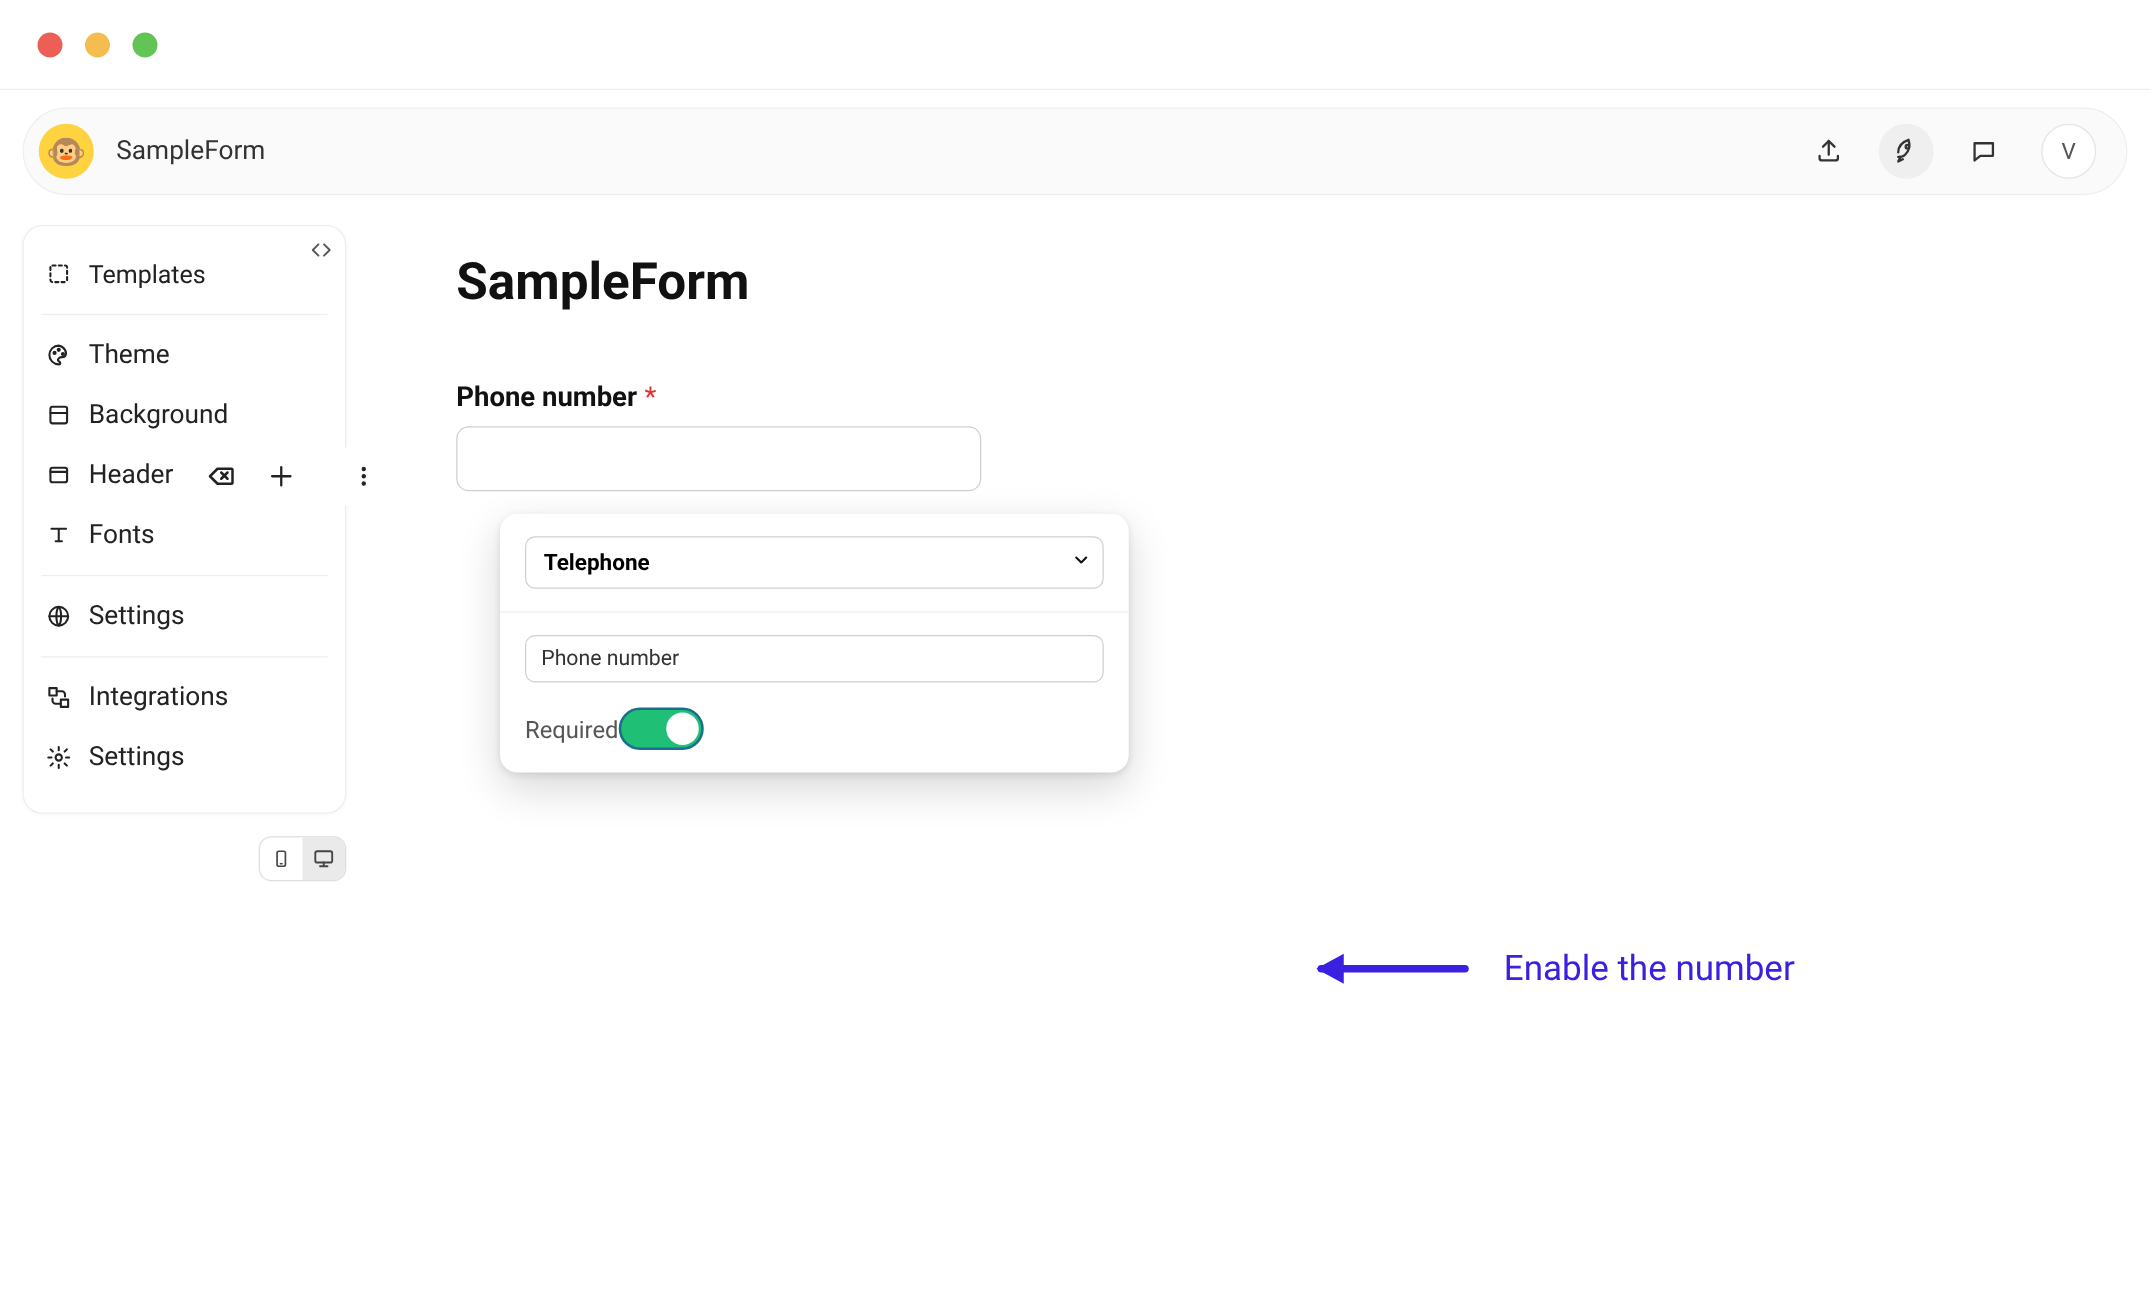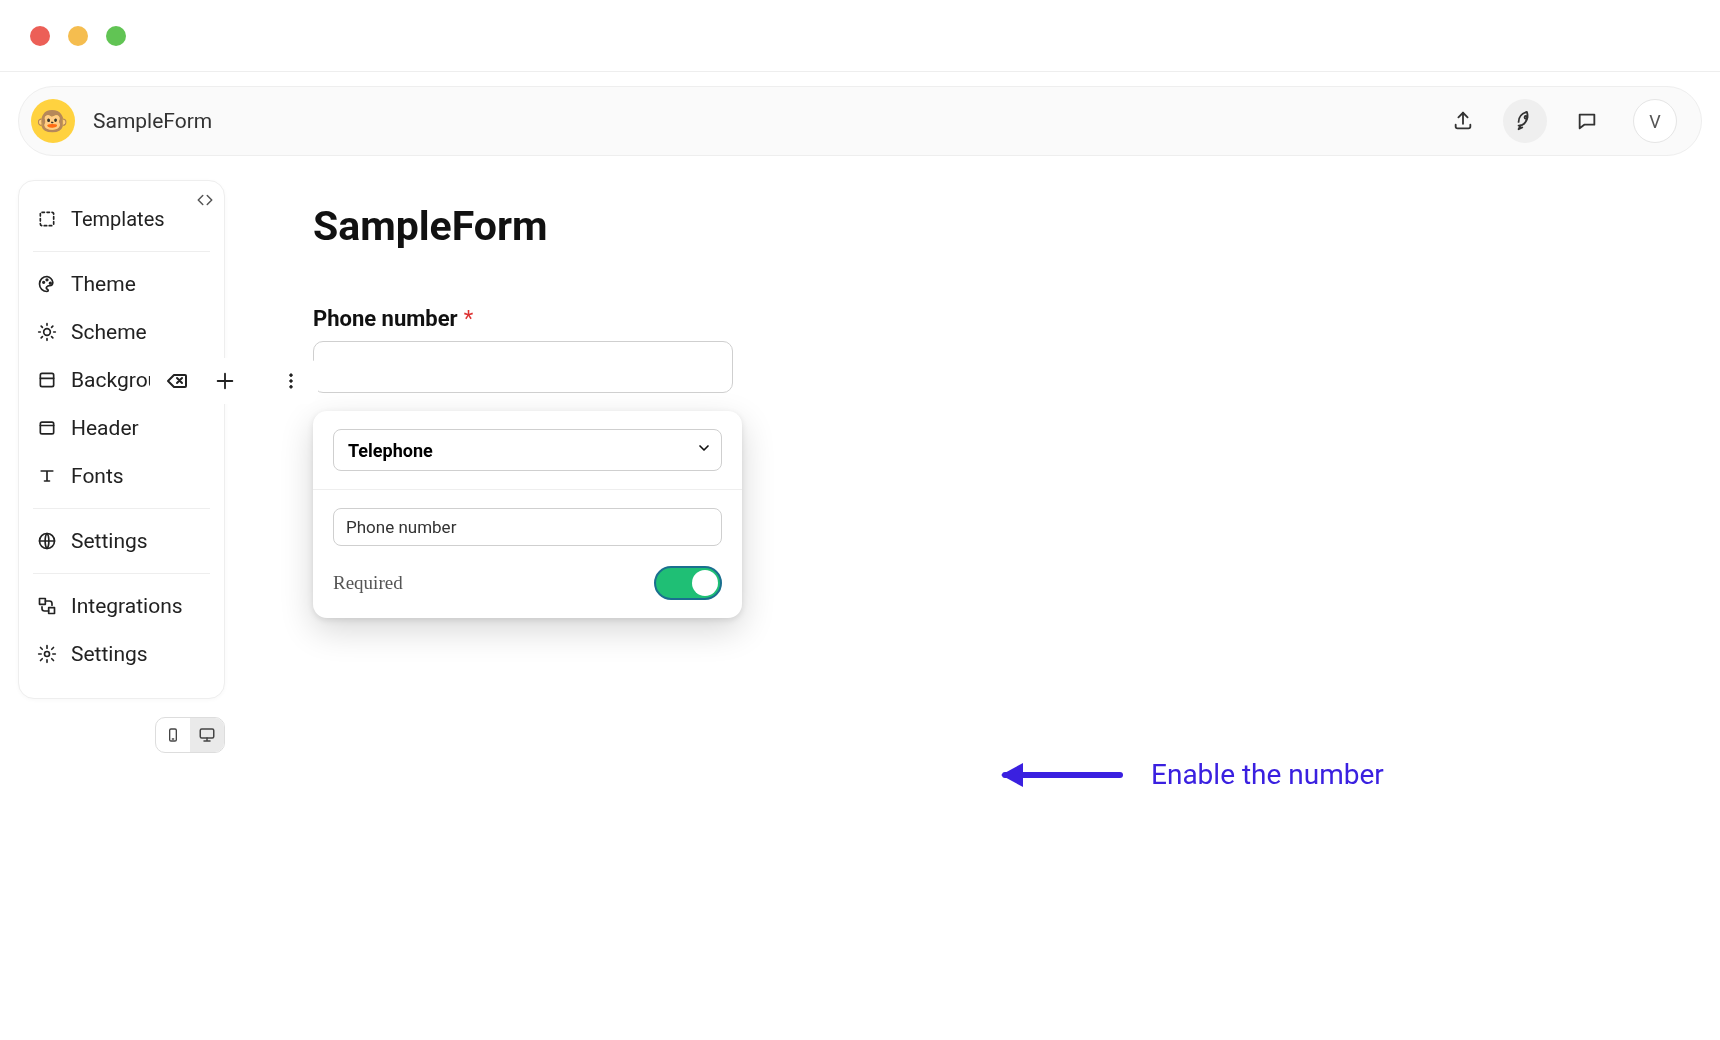--- a/index.html
+++ b/index.html
@@ -19,21 +19,21 @@
 .header-spacer { flex: 1; }
 .header-icon { width: 44px; height: 44px; border-radius: 50%; display: flex; align-items: center; justify-content: center; color: #333; cursor: pointer; }
 .header-icon.active { background: #efefef; }
 .avatar-btn { width: 44px; height: 44px; border-radius: 50%; border: 1px solid #e5e5e5; background: #fff; display: flex; align-items: center; justify-content: center; font-size: 18px; color: #555; cursor: pointer; margin-left: 6px; }
 
 
 .layout { display: flex; align-items: flex-start; padding: 24px 18px 0 18px; gap: 18px; }
 
 
 .sidebar-wrap { display: flex; flex-direction: column; align-items: flex-end; }
-.sidebar { width: 207px; background: #fff; border: 1px solid #eee; border-radius: 16px; padding: 14px 0 20px 0; box-shadow: 0 1px 4px rgba(0,0,0,0.03); position: relative; }
+.sidebar { width: 259px; background: #fff; border: 1px solid #eee; border-radius: 16px; padding: 14px 0 20px 0; box-shadow: 0 1px 4px rgba(0,0,0,0.03); position: relative; }
 .code-toggle { position: absolute; top: 10px; right: 10px; color: #555; cursor: pointer; }
 .side-section-divider { height: 1px; background: #eee; margin: 8px 14px; }
 .side-item { display: flex; align-items: center; gap: 14px; padding: 12px 18px; font-size: 21px; color: #222; cursor: pointer; }
 .side-item svg { flex-shrink: 0; }
 .side-item.first { font-size: 20px; }
 .device-switch { margin-top: 18px; border: 1px solid #ddd; border-radius: 10px; display: flex; overflow: hidden; }
 .device-switch .dev { width: 34px; height: 34px; display: flex; align-items: center; justify-content: center; cursor: pointer; color: #444; }
 .device-switch .dev.active { background: #eaeaea; }
 
 
@@ -41,27 +41,27 @@
 .ft-icon { width: 34px; height: 34px; display: flex; align-items: center; justify-content: center; cursor: pointer; color: #222; }
 
 
 .main { flex: 1; padding: 22px 0 0 70px; position: relative; }
 .page-title { font-size: 41px; font-weight: 700; margin-bottom: 56px; }
 .field-label { font-size: 22px; font-weight: 700; display: flex; gap: 6px; align-items: baseline; }
 .field-label .req { color: #d33; font-weight: 400; }
 .phone-input { margin-top: 10px; width: 420px; height: 52px; border: 1px solid #cfcfcf; border-radius: 10px; background: #fff; padding: 0 12px; font-size: 17px; }
 
 
-.popover { margin-top: 18px; width: 429px; background: #fff; border-radius: 14px; box-shadow: 0 12px 34px rgba(0,0,0,0.16), 0 2px 6px rgba(0,0,0,0.1); padding: 18px 20px 18px 20px; }
+.popover { margin-top: 18px; width: 503px; background: #fff; border-radius: 14px; box-shadow: 0 12px 34px rgba(0,0,0,0.16), 0 2px 6px rgba(0,0,0,0.1); padding: 18px 20px 18px 20px; margin-left: 35px; }
 .pop-select-wrap { position: relative; }
 .pop-select { width: 100%; height: 42px; border: 1px solid #cfcfcf; border-radius: 8px; background: #fff; padding: 0 36px 0 14px; font-size: 18px; font-weight: 700; appearance: none; }
 .pop-select-chev { position: absolute; right: 10px; top: 50%; transform: translateY(-50%); pointer-events: none; }
 .pop-divider { height: 1px; background: #eee; margin: 18px -20px; }
 .pop-name { width: 100%; height: 38px; border: 1px solid #cfcfcf; border-radius: 8px; padding: 0 12px; font-size: 17px; color: #333; }
-.pop-row { display: flex; align-items: center; justify-content: space-between; margin-top: 20px; font-family: Liberation Serif, serif; }
+.pop-row { display: flex; align-items: center; justify-content: flex-start; margin-top: 20px; }
 .pop-row-label { font-size: 19px; color: #555; }
 
 
 .toggle { width: 68px; height: 34px; border-radius: 18px; background: #1fbf75; border: 2px solid #1a6f8f; position: relative; cursor: pointer; }
 .toggle .knob { position: absolute; right: 2px; top: 2px; width: 26px; height: 26px; border-radius: 50%; background: #fff; }
 
 
 .annot { position: absolute; left: 752px; top: 578px; display: flex; align-items: center; gap: 26px; color: #3a20e0; }
 .annot svg { display: block; }
 .annot-text { font-size: 28px; }
@@ -124,27 +124,20 @@
       <div class="side-section-divider"></div>
 
       <div class="side-item">
         <svg width="20" height="20" viewBox="0 0 24 24" fill="none" stroke-width="2" stroke-linecap="round" stroke-linejoin="round">
             <path d="M12 3a9 9 0 1 0 0 18c2 0 2-2 0-3s0-4 3-4 4-1 4-4a9 9 0 0 0-7-7z"></path>
             <circle cx="8" cy="10" r="1"></circle>
             <circle cx="12" cy="7" r="1"></circle>
             <circle cx="16" cy="11" r="1"></circle>
           </svg>
         <span>Theme</span>
-      </div>
-      <div class="side-item">
-        <svg width="20" height="20" viewBox="0 0 24 24" fill="none" stroke-width="2" stroke-linecap="round" stroke-linejoin="round">
-            <circle cx="12" cy="12" r="4"></circle>
-            <path d="M12 2v2M12 20v2M4 12H2M22 12h-2M5 5l1.5 1.5M17.5 17.5L19 19M5 19l1.5-1.5M17.5 6.5L19 5"></path>
-          </svg>
-        <span>Scheme</span>
       </div>
       <div class="side-item">
         <svg width="20" height="20" viewBox="0 0 24 24" fill="none" stroke-width="2" stroke-linecap="round" stroke-linejoin="round">
             <rect x="4" y="4" width="16" height="16" rx="2"></rect>
             <path d="M4 10h16"></path>
           </svg>
         <span>Background</span>
       </div>
       <div class="side-item">
         <svg width="20" height="20" viewBox="0 0 24 24" fill="none" stroke-width="2" stroke-linecap="round" stroke-linejoin="round">

